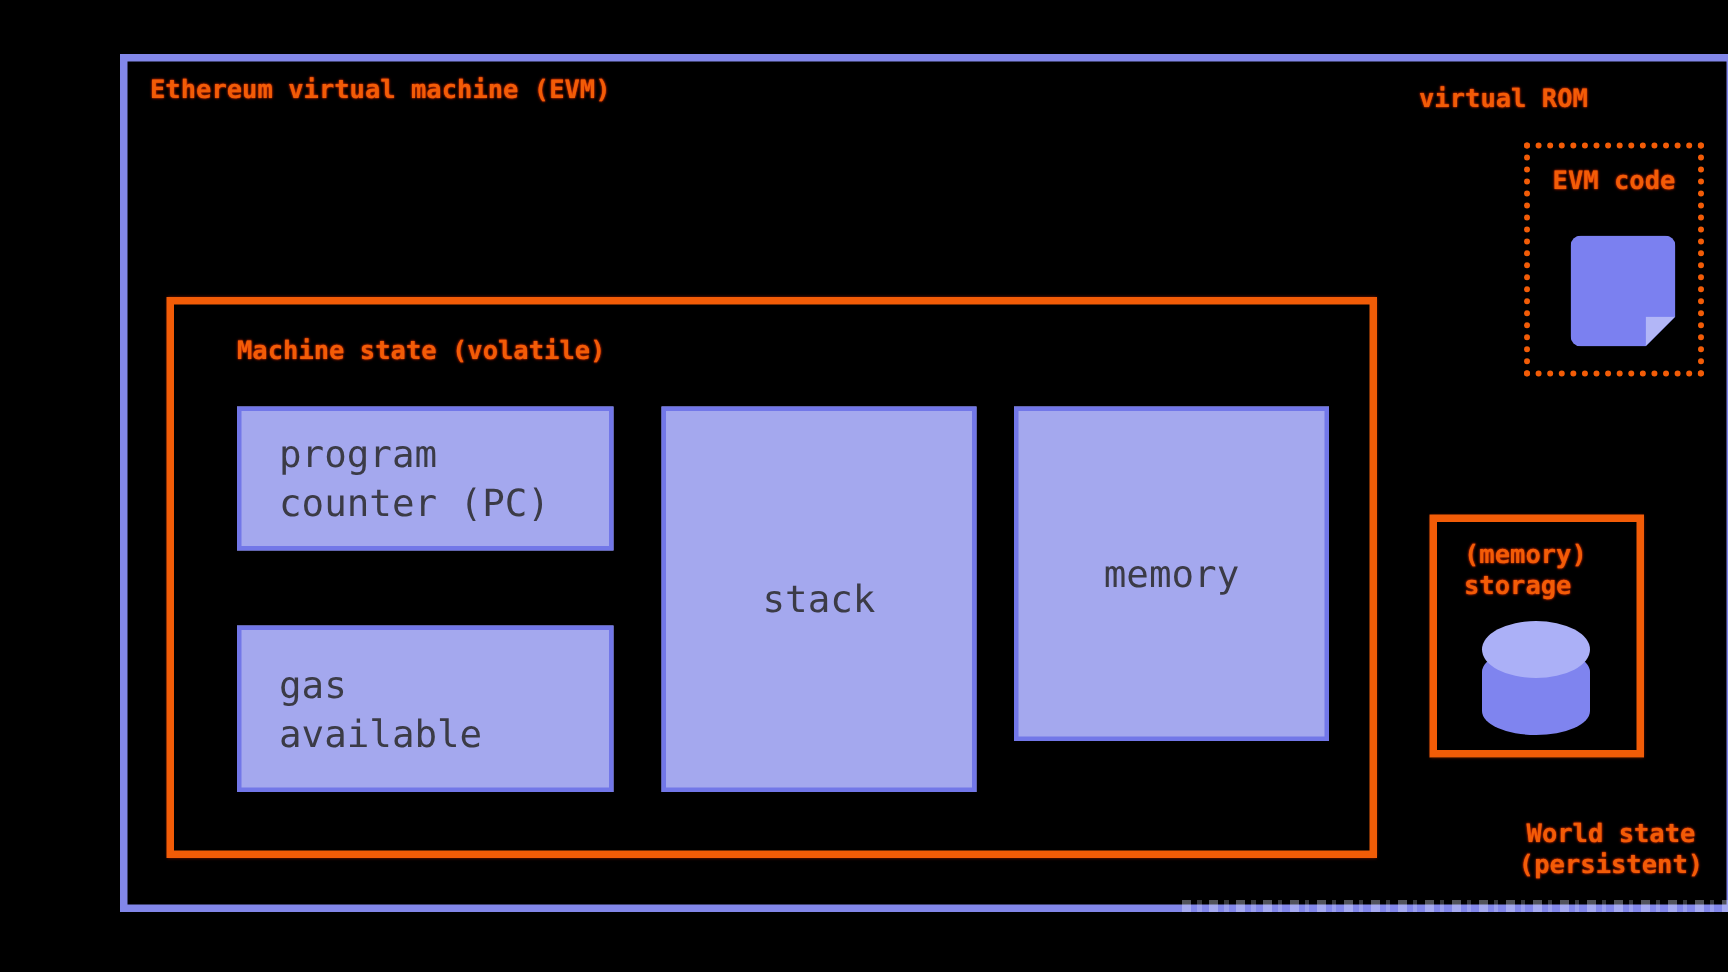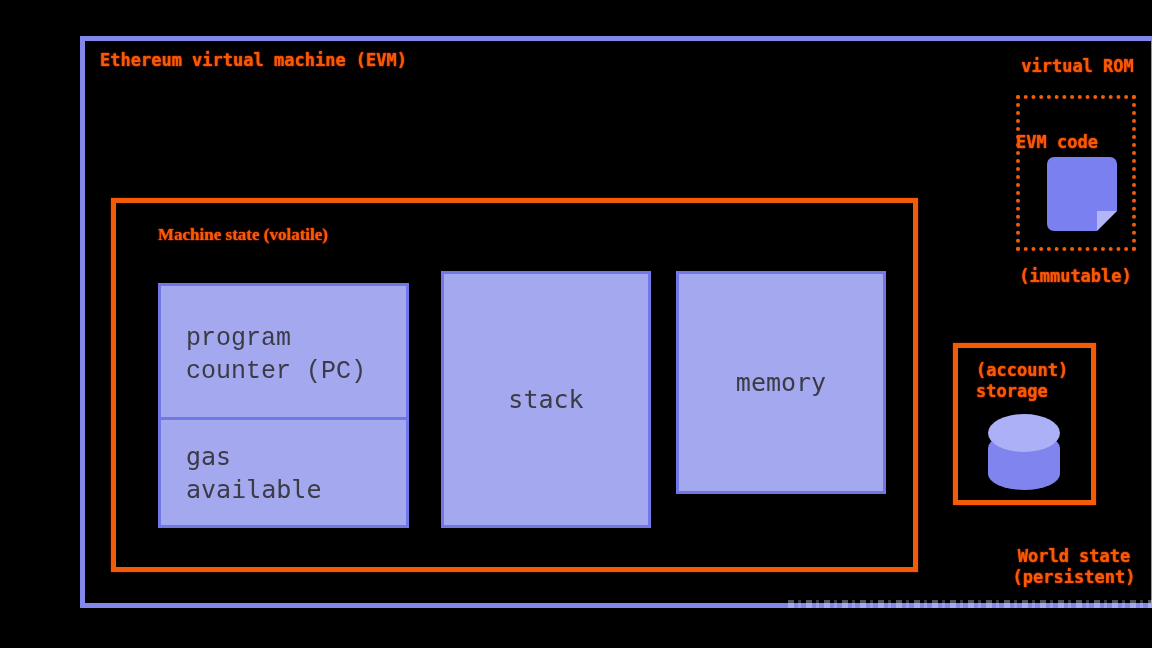--- a/index.html
+++ b/index.html
@@ -36,50 +36,50 @@
   }
   .evm-title { left: 52px; top: 50px; }
   
   .machine-box {
     position: absolute;
     left: 63px; top: 198px;
     width: 797px; height: 364px;
     border: 5px solid #f25c07;
     box-shadow: 0 0 2px rgba(230, 40, 0, 0.6);
   }
-  .machine-label { left: 110px; top: 224px; font-family: Liberation Serif, serif; }
+  .machine-label { left: 110px; top: 224px; }
   
   .pbox {
     position: absolute;
     background: #a4a8ee;
     border: 3px solid #7277e8;
     color: #3b3b46;
     font-size: 25px;
     line-height: 33px;
     white-space: pre-line;
     box-sizing: border-box;
     display: flex;
     align-items: center;
   }
   .pbox-left   { justify-content: flex-start; padding-left: 25px; }
   .pbox-center { justify-content: center; }
-  .box-pc     { left: 110px; top: 283px; width: 251px; height: 144px; font-family: Liberation Mono, monospace; }
+  .box-pc     { left: 110px; top: 271px; width: 251px; height: 96px; }
   .box-gas    { left: 110px; top: 417px; width: 251px; height: 111px; }
   .box-stack  { left: 393px; top: 271px; width: 210px; height: 257px; }
   .box-memory { left: 628px; top: 271px; width: 210px; height: 223px; }
   
-  .rom-label       { left: 957px; top: 56px;  width: 145px; text-align: center; }
+  .rom-label       { left: 898px; top: 56px;  width: 145px; }
   .rom-dashed-box {
     position: absolute;
     left: 968px; top: 95px;
     width: 120px; height: 156px;
     border: 4px dotted #f25c07;
     box-sizing: border-box;
   }
-  .evm-code-label { left: 968px; top: 132px; width: 120px; text-align: left; }
+  .evm-code-label { left: 968px; top: 111px; width: 120px; text-align: center; }
   .page-icon {
     position: absolute;
     left: 999px; top: 157px;
     width: 70px; height: 74px;
     background: #7b80f0;
     border-radius: 7px;
     clip-path: polygon(0 0, 100% 0, 100% calc(100% - 20px), calc(100% - 20px) 100%, 0 100%);
   }
   .page-fold {
     position: absolute;
@@ -167,25 +167,24 @@
   <div class="orange-label rom-label">virtual ROM</div>
 
   <div class="rom-dashed-box"></div>
 
   <div class="orange-label evm-code-label">EVM code</div>
 
   <div class="page-icon">
     <div class="page-fold"></div>
   </div>
 
-  <div class="orange-label immutable-label">(immutable)</div>
 
   <div class="storage-box"></div>
 
-  <div class="orange-label storage-label">(account)
+  <div class="orange-label storage-label">(memory)
 storage</div>
 
   <div class="cylinder-icon">
     <div class="cyl-body"></div>
     <div class="cyl-top"></div>
   </div>
 
   <div class="orange-label world-label">World state
 (persistent)</div>
 

